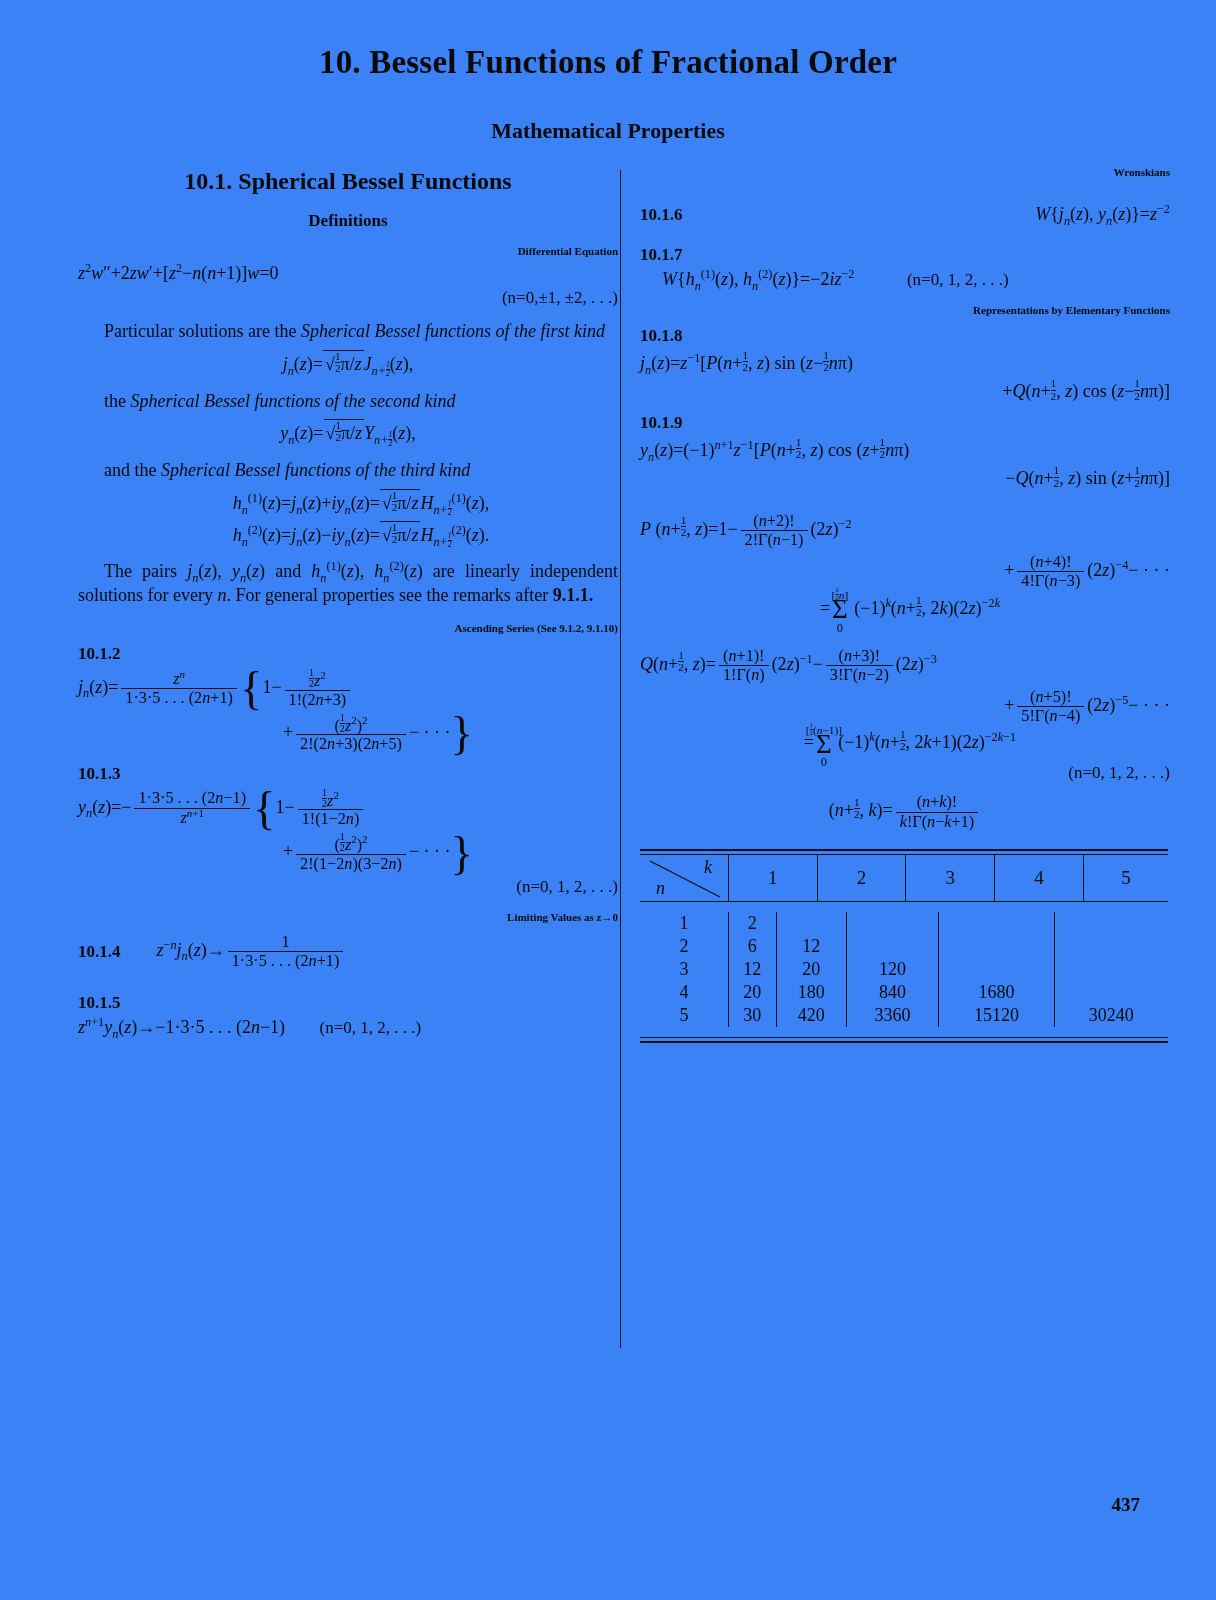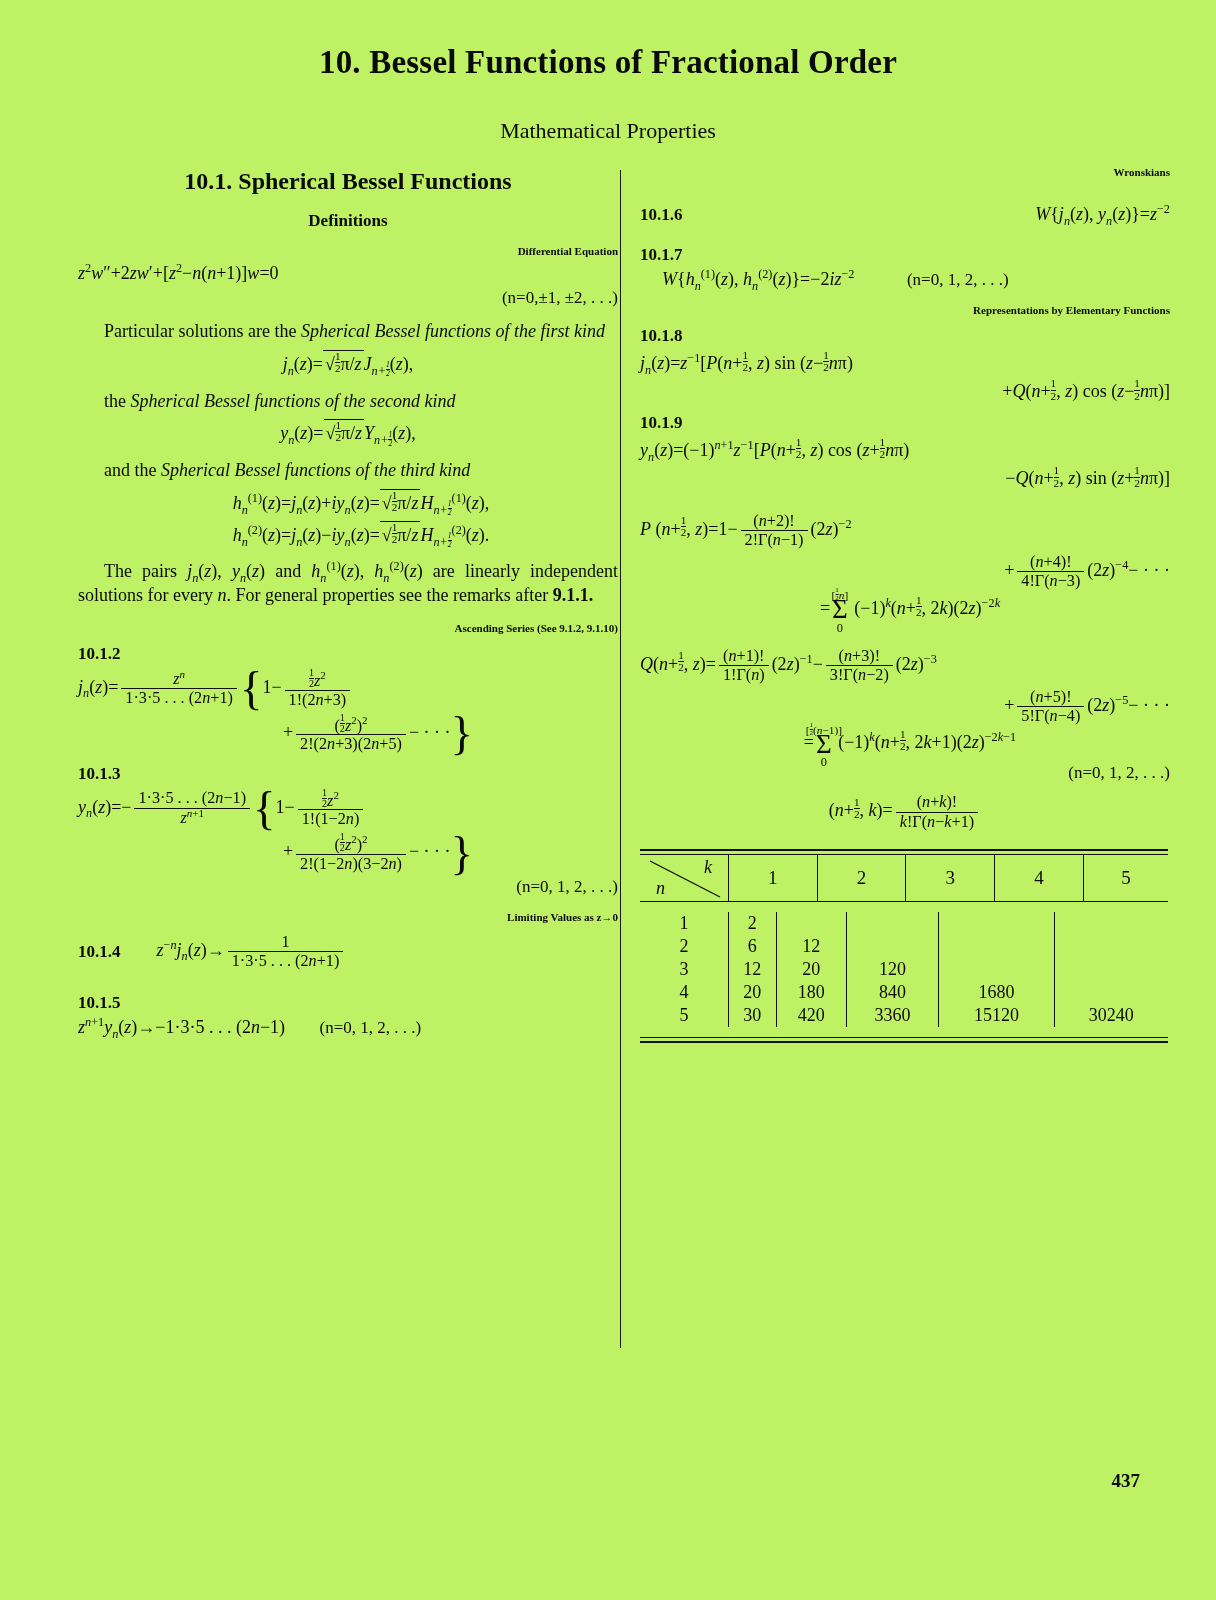--- a/index.html
+++ b/index.html
@@ -13,37 +13,37 @@
     position: relative;
     font-family: "Liberation Serif", serif;
     color: #0a0a0a;
     overflow: hidden;
   }
   .page {
     position: absolute;
     left: 0; top: 0;
     width: 1216px;
     height: 1600px;
-    background: #bef264;
+    background: #3b82f6;
   }
   
   .doc-title {
     position: absolute;
     top: 44px; left: 0; width: 1216px;
     text-align: center;
     font-size: 33px;
     font-weight: bold;
     letter-spacing: .2px;
   }
   .doc-subtitle {
     position: absolute;
     top: 118px; left: 0; width: 1216px;
     text-align: center;
     font-size: 22px;
-    font-weight: normal;
+    font-weight: bold;
   }
   
   .col {
     position: absolute;
     top: 164px;
   }
   .col-left  { left: 78px;  width: 540px; }
   .col-right { left: 640px; width: 530px; }
   .divider {
     position: absolute;
@@ -191,21 +191,21 @@
   .body-row td.nlab { font-size: 18px; }
   .tbl-line {
     border-top: 1px solid #111;
     width: 528px;
     height: 0;
   }
   .tbl-line.thick { border-top: 2px solid #111; }
   .pagenum {
     position: absolute;
     right: 76px;
-    bottom: 108px;
+    bottom: 84px;
     font-size: 19px;
     font-weight: bold;
   }
 </style>
 </head>
 <body>
 
 <div class="page">
 
   <div class="doc-title">10. Bessel Functions of Fractional Order</div>

